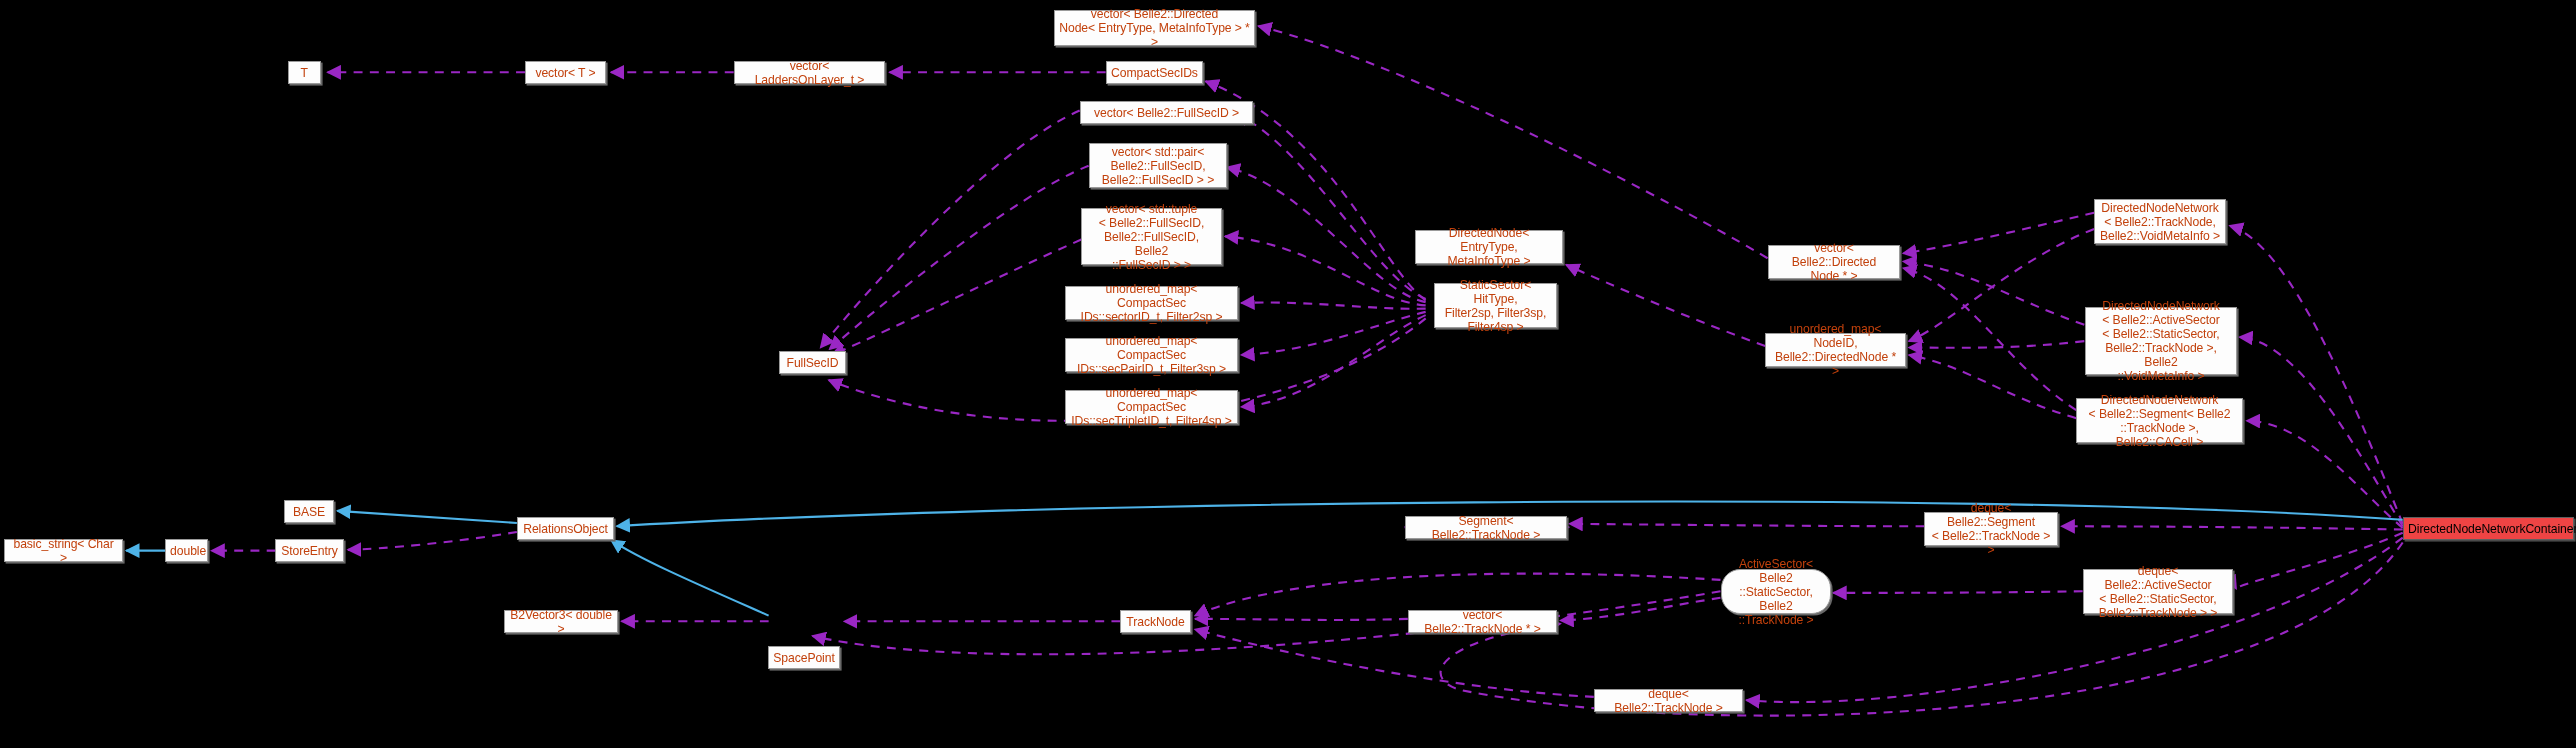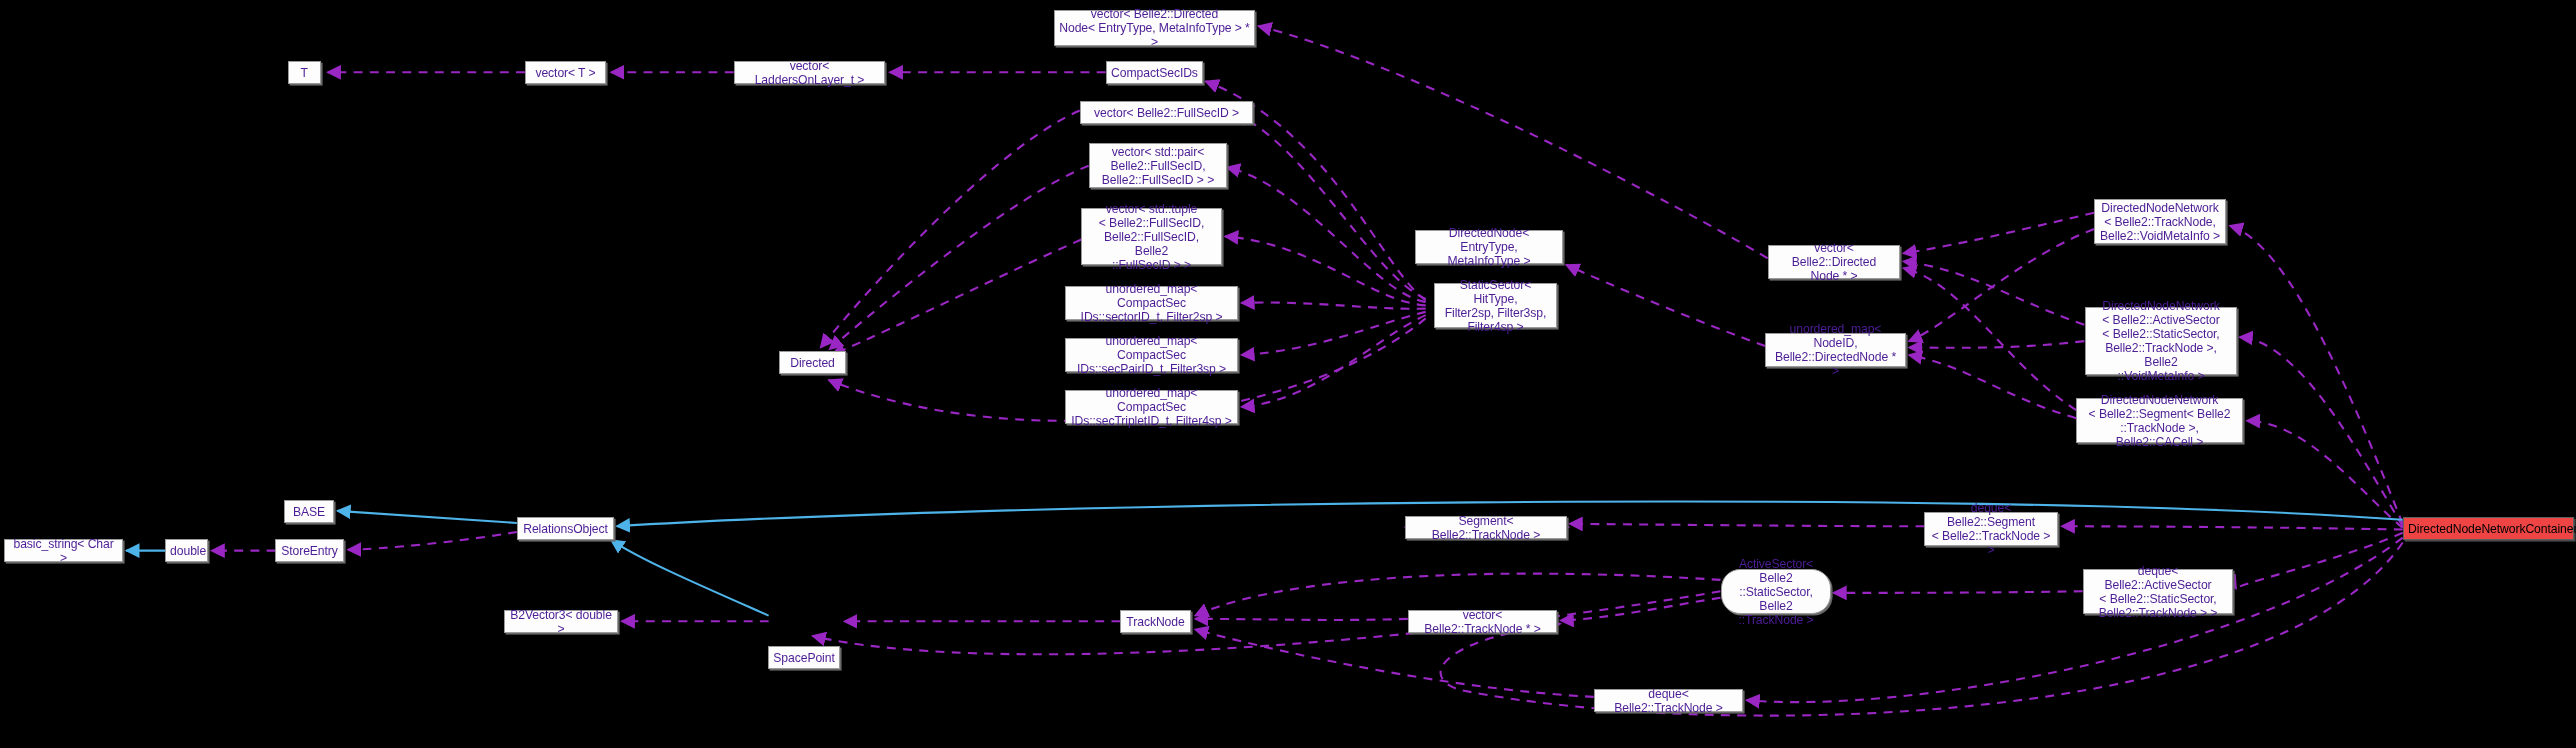--- a/index.html
+++ b/index.html
@@ -23,21 +23,21 @@
     width: 2576px;
     height: 748px;
     pointer-events: none;
   }
   .node {
     position: absolute;
     box-sizing: border-box;
     background: #fdfdfd;
     border: 0.8px solid #9a9a9a;
     box-shadow: 1.6px 1.6px 0 0 #686868;
-    color: #4c1d95;
+    color: #c2410c;
     font-size: 12.2px;
     line-height: 14px;
     text-align: center;
     display: flex;
     align-items: center;
     justify-content: center;
     padding: 1.6px 4.1px;
     white-space: pre-line;
     letter-spacing: -0.1px;
   }
@@ -143,21 +143,21 @@
       <div class="node" style="left: 1081px; top: 208px; width: 141px; height: 57px;"><span class="lbl">vector&lt; std::tuple
 &lt; Belle2::FullSecID,
  Belle2::FullSecID, Belle2
 ::FullSecID &gt; &gt;</span></div>
       <div class="node" style="left: 1065px; top: 286px; width: 173px; height: 34px;"><span class="lbl">unordered_map&lt; CompactSec
 IDs::sectorID_t, Filter2sp &gt;</span></div>
       <div class="node" style="left: 1065px; top: 338px; width: 173px; height: 34px;"><span class="lbl">unordered_map&lt; CompactSec
 IDs::secPairID_t, Filter3sp &gt;</span></div>
       <div class="node" style="left: 1065px; top: 390px; width: 173px; height: 34px;"><span class="lbl">unordered_map&lt; CompactSec
 IDs::secTripletID_t, Filter4sp &gt;</span></div>
-      <div class="node" style="left: 779px; top: 351px; width: 67px; height: 23px;"><span class="lbl">Directed</span></div>
+      <div class="node" style="left: 779px; top: 351px; width: 67px; height: 23px;"><span class="lbl">FullSecID</span></div>
       <div class="node" style="left: 1415px; top: 230px; width: 148px; height: 34px;"><span class="lbl">DirectedNode&lt; EntryType,
  MetaInfoType &gt;</span></div>
       <div class="node" style="left: 1426px; top: 283px; width: 123px; height: 45px; margin-left: 8px;"><span class="lbl">StaticSector&lt; HitType,
  Filter2sp, Filter3sp,
  Filter4sp &gt;</span></div>
       <div class="node" style="left: 1768px; top: 245px; width: 132px; height: 34px;"><span class="lbl">vector&lt; Belle2::Directed
 Node * &gt;</span></div>
       <div class="node" style="left: 1765px; top: 333px; width: 141px; height: 34px;"><span class="lbl">unordered_map&lt; NodeID,
  Belle2::DirectedNode * &gt;</span></div>
       <div class="node" style="left: 2094px; top: 199px; width: 132px; height: 45px;"><span class="lbl">DirectedNodeNetwork

